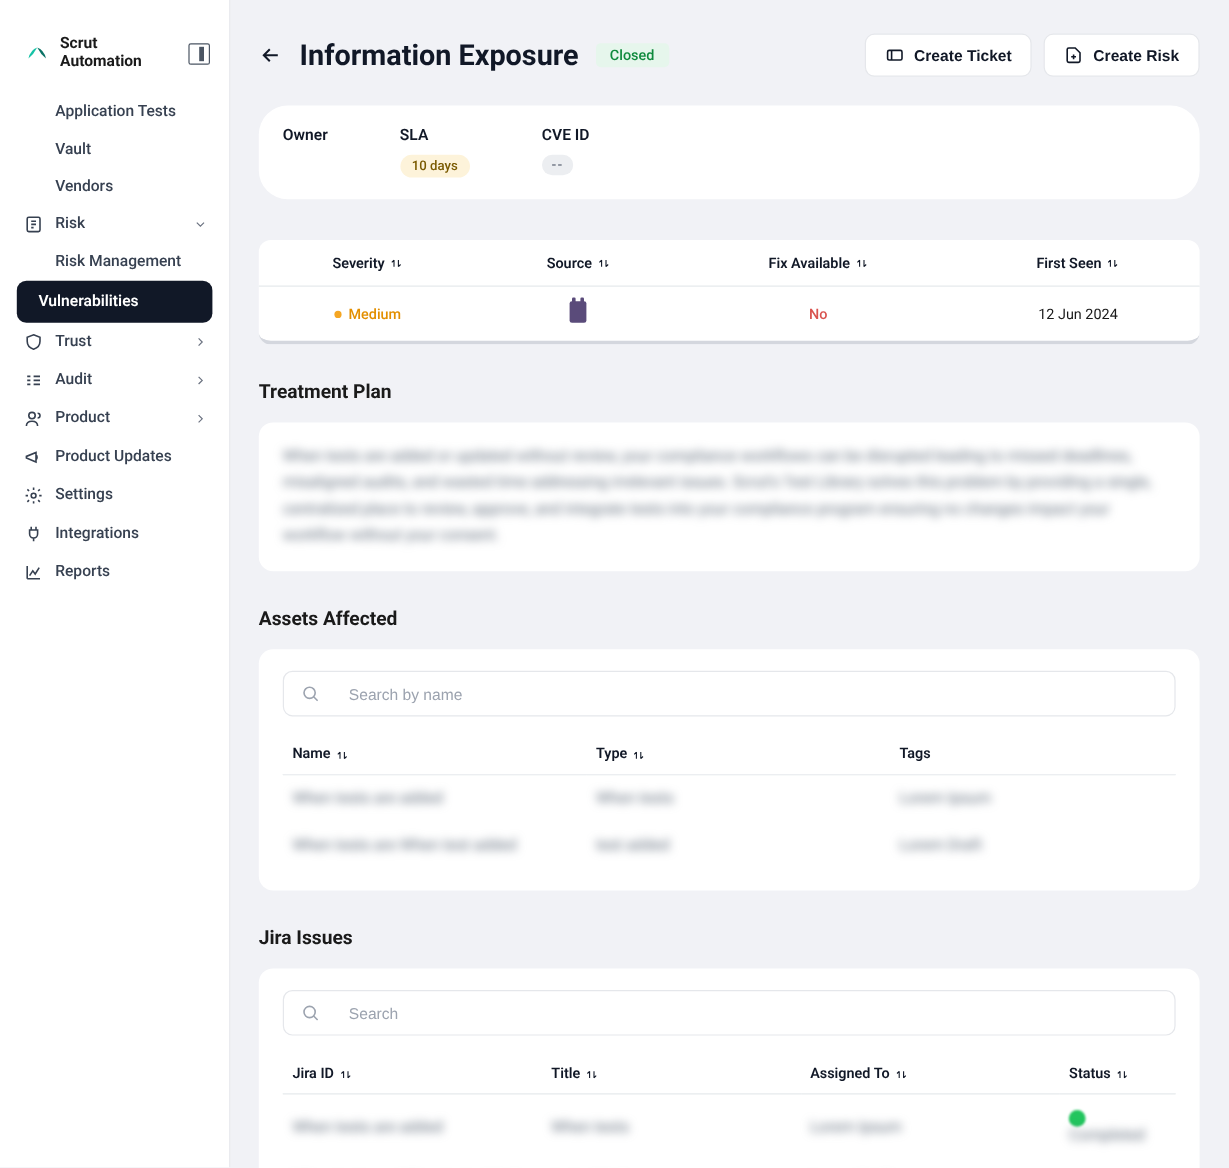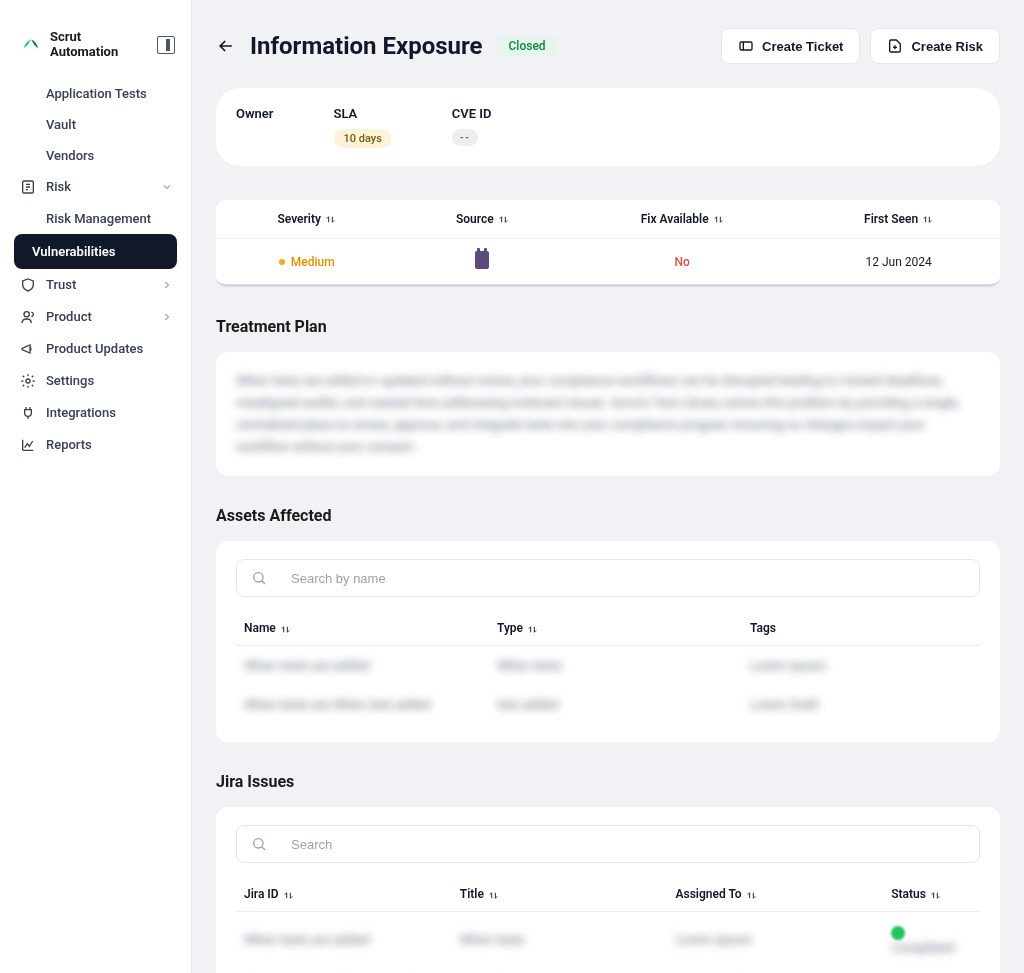--- a/index.html
+++ b/index.html
@@ -210,20 +210,29 @@
       <span class="nav-label">Risk Management</span>
     </li>
     <li class="nav-item active">
       <span class="nav-label">Vulnerabilities</span>
     </li>
     <li class="nav-item">
       <svg class="nav-icon" viewBox="0 0 24 24" fill="none" stroke="currentColor" stroke-width="2">
           <path d="M12 3l8 3v5c0 5-3.5 8.5-8 10-4.5-1.5-8-5-8-10V6l8-3z"></path>
         </svg>
       <span class="nav-label">Trust</span>
+      <svg class="chevron" viewBox="0 0 24 24" fill="none" stroke="currentColor" stroke-width="2">
+          <path d="M9 6l6 6-6 6"></path>
+        </svg>
+    </li>
+    <li class="nav-item">
+      <svg class="nav-icon" viewBox="0 0 24 24" fill="none" stroke="currentColor" stroke-width="2">
+          <path d="M4 7h4M4 12h4M4 17h4M12 7h8M12 12h8M12 17h8"></path>
+        </svg>
+      <span class="nav-label">Audit</span>
       <svg class="chevron" viewBox="0 0 24 24" fill="none" stroke="currentColor" stroke-width="2">
           <path d="M9 6l6 6-6 6"></path>
         </svg>
     </li>
     <li class="nav-item">
       <svg class="nav-icon" viewBox="0 0 24 24" fill="none" stroke="currentColor" stroke-width="2">
           <circle cx="10" cy="8" r="4"></circle>
           <path d="M3 21c0-4 3-6 7-6s7 2 7 6M17 11a3 3 0 100-6"></path>
         </svg>
       <span class="nav-label">Product</span>

